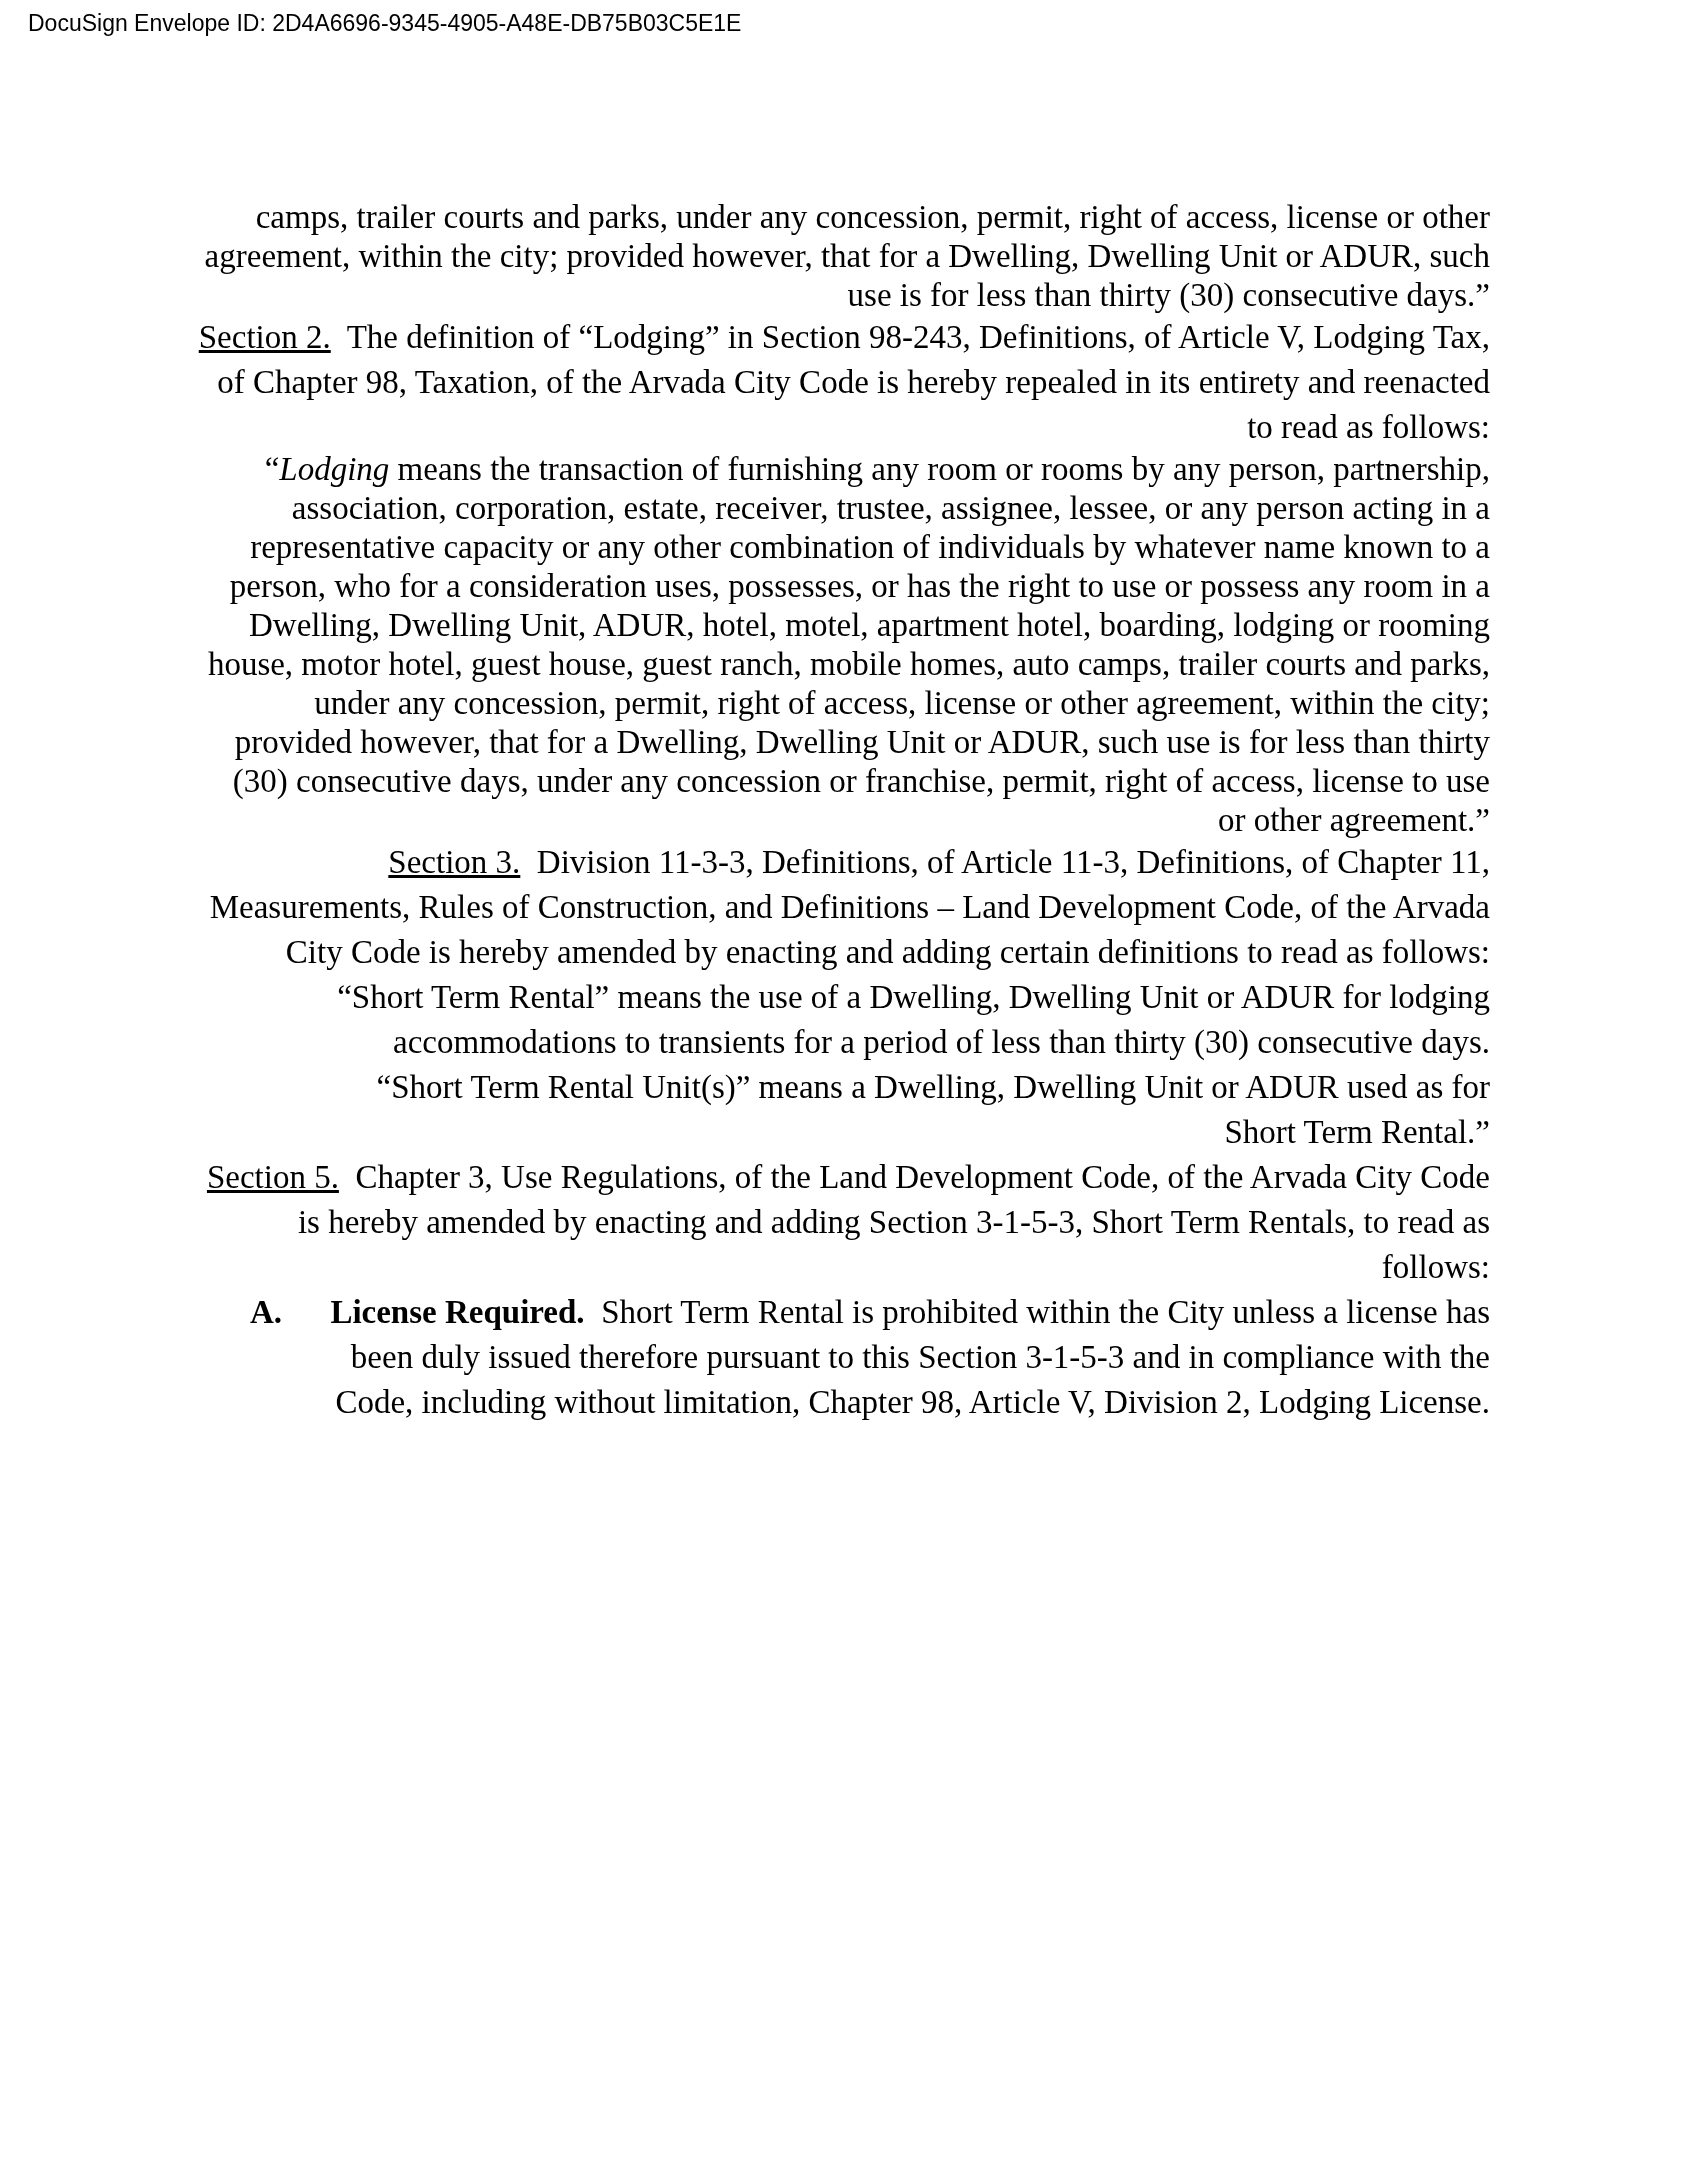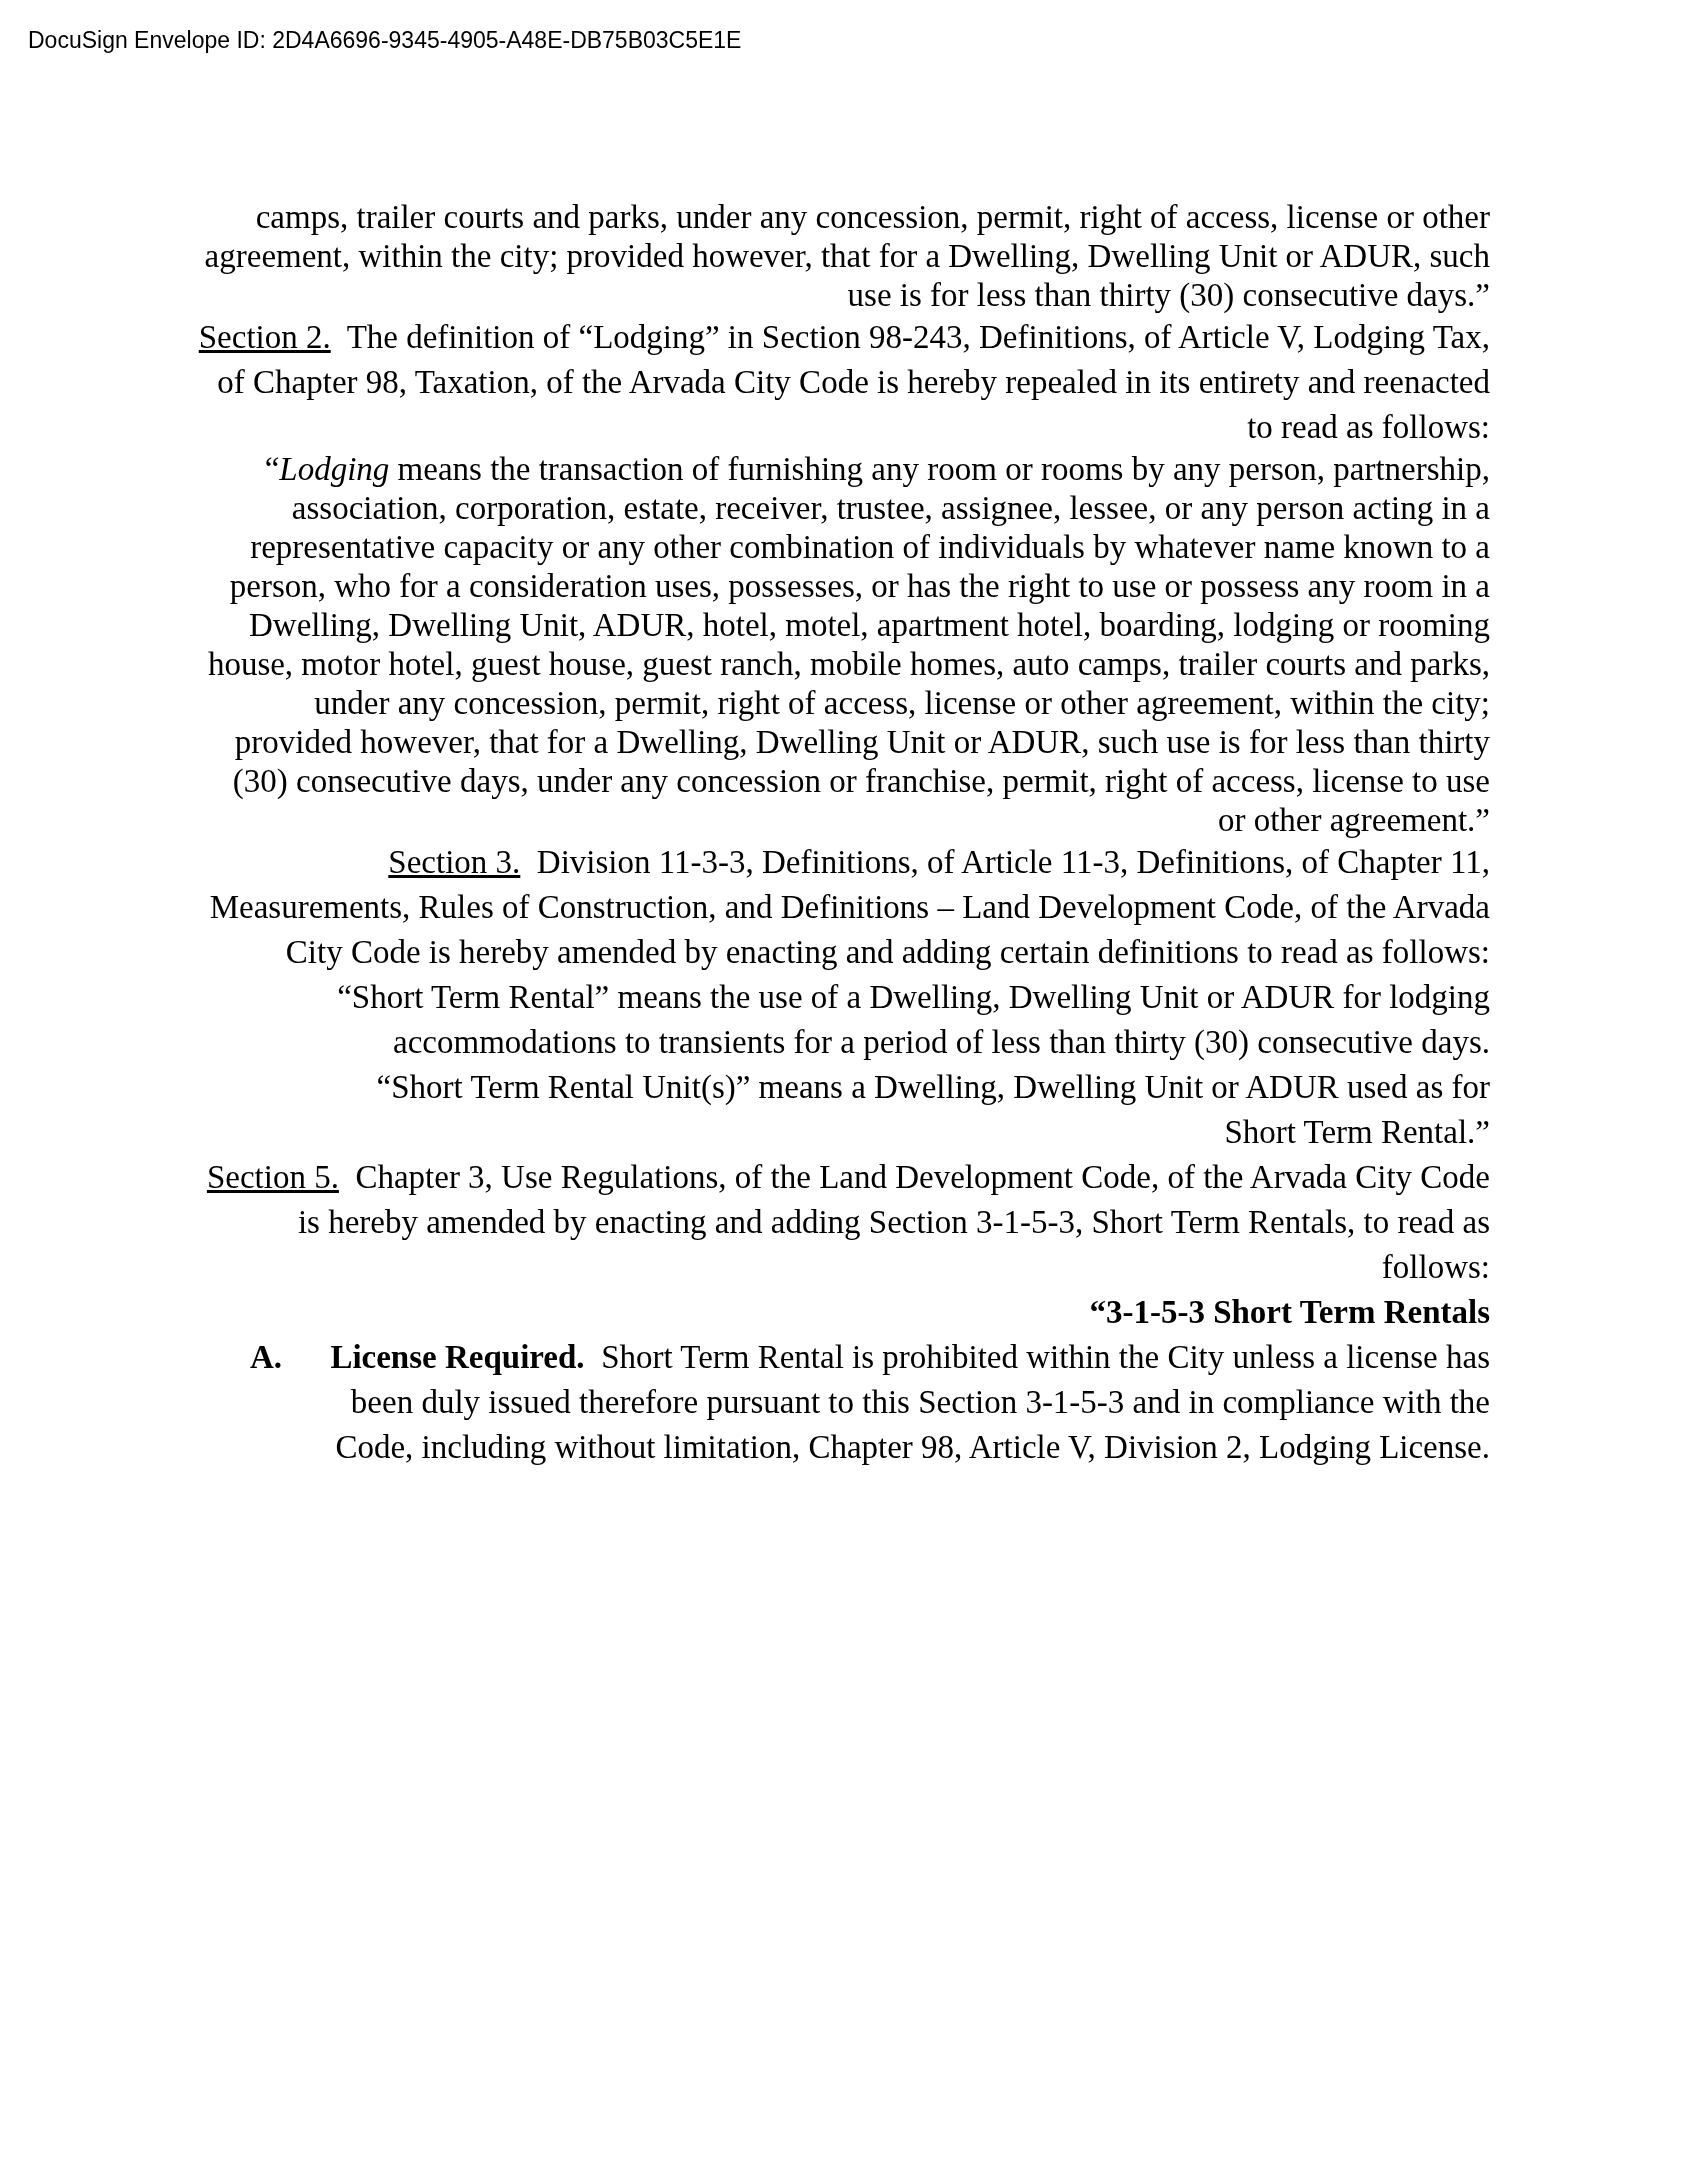--- a/index.html
+++ b/index.html
@@ -11,21 +11,21 @@
     width: 1687px;
     height: 2183px;
     position: relative;
     overflow: hidden;
     font-family: "Liberation Serif", serif;
     color: #000000;
   }
   .docusign-header {
     position: absolute;
     left: 28px;
-    top: 27px;
+    top: 10px;
     font-family: "Liberation Sans", sans-serif;
     font-size: 23px;
     line-height: 27px;
     color: #000000;
     white-space: pre;
   }
   .content {
     position: absolute;
     left: 198px;
     top: 0;
@@ -88,18 +88,17 @@
 
   <p class="n p4"><span class="u">Section 3.</span><span>  Division 11-3-3, Definitions, of Article 11-3, Definitions, of Chapter 11, Measurements, Rules of Construction, and Definitions – Land Development Code, of the Arvada City Code is hereby amended by enacting and adding certain definitions to read as follows:</span></p>
 
 
   <p class="n p6 firstline-indent">“Short Term Rental” means the use of a Dwelling, Dwelling Unit or ADUR for lodging accommodations to transients for a period of less than thirty (30) consecutive days.</p>
 
   <p class="n p7 firstline-indent">“Short Term Rental Unit(s)” means a Dwelling, Dwelling Unit or ADUR used as for Short Term Rental.”</p>
 
   <p class="n p8"><span class="u">Section 5.</span><span>  Chapter 3, Use Regulations, of the Land Development Code, of the Arvada City Code is hereby amended by enacting and adding Section 3-1-5-3, Short Term Rentals, to read as follows:</span></p>
 
-  <p class="code-heading">“3-1-5-3 Short Term Rentals</p>
 
   <p class="list-item-a"><span class="marker">A.</span><span class="b">License Required.</span><span>  Short Term Rental is prohibited within the City unless a license has been duly issued therefore pursuant to this Section 3-1-5-3 and in compliance with the Code, including without limitation, Chapter 98, Article V, Division 2, Lodging License.</span></p>
 
 </main>
 
 
 </body></html>

